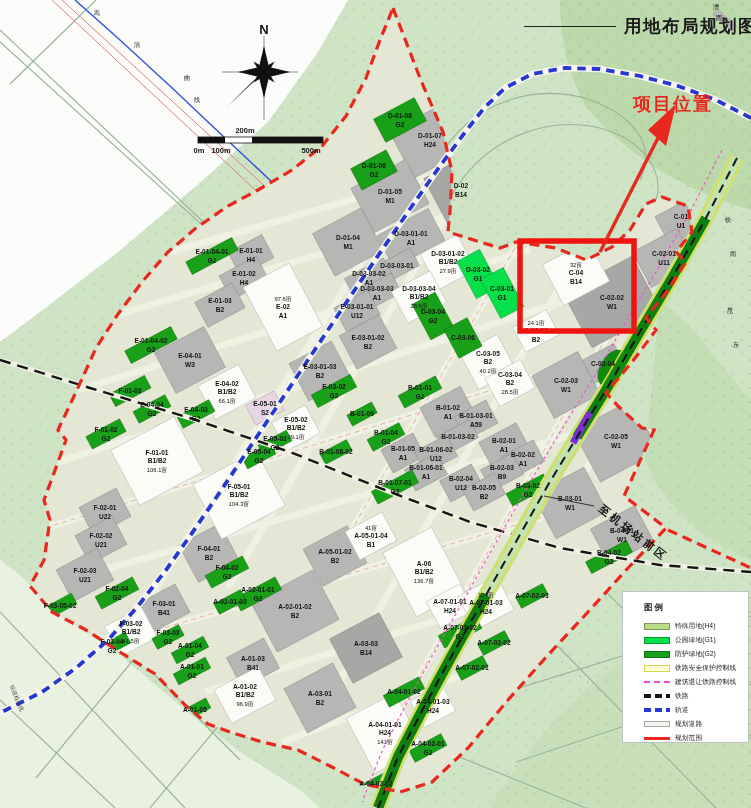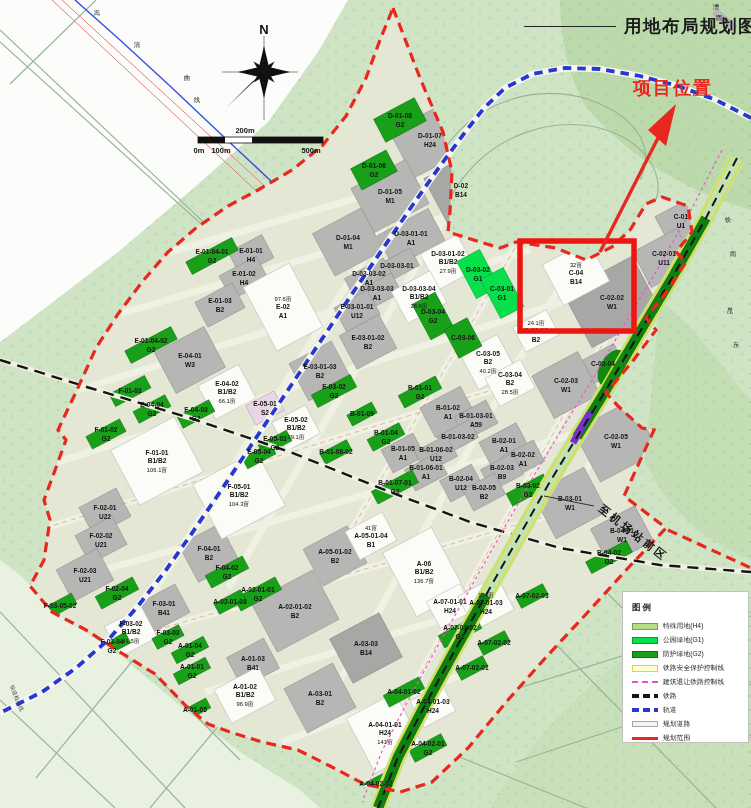--- a/index.html
+++ b/index.html
@@ -2,24 +2,24 @@
 <html><head>
 <meta charset="utf-8">
 <style>
   html,body{margin:0;padding:0;background:#fff;font-family:"Liberation Sans",sans-serif;}
   .stage{position:relative;width:751px;height:808px;overflow:hidden;background:#cfe4c4;}
   .stage svg{position:absolute;left:0;top:0;}
   .map-title-wrap{position:absolute;top:14px;left:524px;display:flex;align-items:center;gap:8px;color:#1a1a1a;
     font-family:"Liberation Serif",serif;font-weight:700;}
   .leader{display:inline-block;width:92px;height:0;border-top:1.6px solid #222;}
   .t{font-size:17.5px;letter-spacing:1.5px;white-space:nowrap;}
-  .proj{position:absolute;top:76px;left:633px;color:#e8281e;font-size:18px;font-weight:700;letter-spacing:2px;
+  .proj{position:absolute;top:92px;left:633px;color:#e8281e;font-size:18px;font-weight:700;letter-spacing:2px;
     font-family:Liberation Sans, sans-serif;white-space:nowrap;}
   .legend{position:absolute;left:622px;top:591px;width:127px;height:152px;background:#fff;border:1px solid #c0c0c0;
-    box-sizing:border-box;padding:10px 6px 6px 9px;}
+    box-sizing:border-box;padding:10px 6px 6px 21px;}
   .legend-title{font-size:8.5px;font-weight:700;letter-spacing:2px;margin-bottom:7px;color:#222;}
   .lrow{display:flex;align-items:center;gap:5px;margin:4px 0;font-size:6.8px;color:#222;white-space:nowrap;}
   .sw{width:26px;height:7px;flex:0 0 26px;box-sizing:border-box;}
   .sw-fill{border:1px solid rgba(0,0,0,.3);}
   .sw-yellow{background:#ffffd2;border:1px solid #d6d64e;}
   .sw-pinkdash{height:0;border-top:2px dashed #e84fd0;}
   .sw-blackdash{height:4px;background:repeating-linear-gradient(90deg,#151515 0 7px,transparent 7px 11px);}
   .sw-bluedash{height:4px;background:repeating-linear-gradient(90deg,#2638cf 0 7px,transparent 7px 11px);}
   .sw-road{background:#f4f4ee;border:1px solid #a8a8a8;height:6px;}
   .sw-redline{height:3px;background:#e8281e;}

